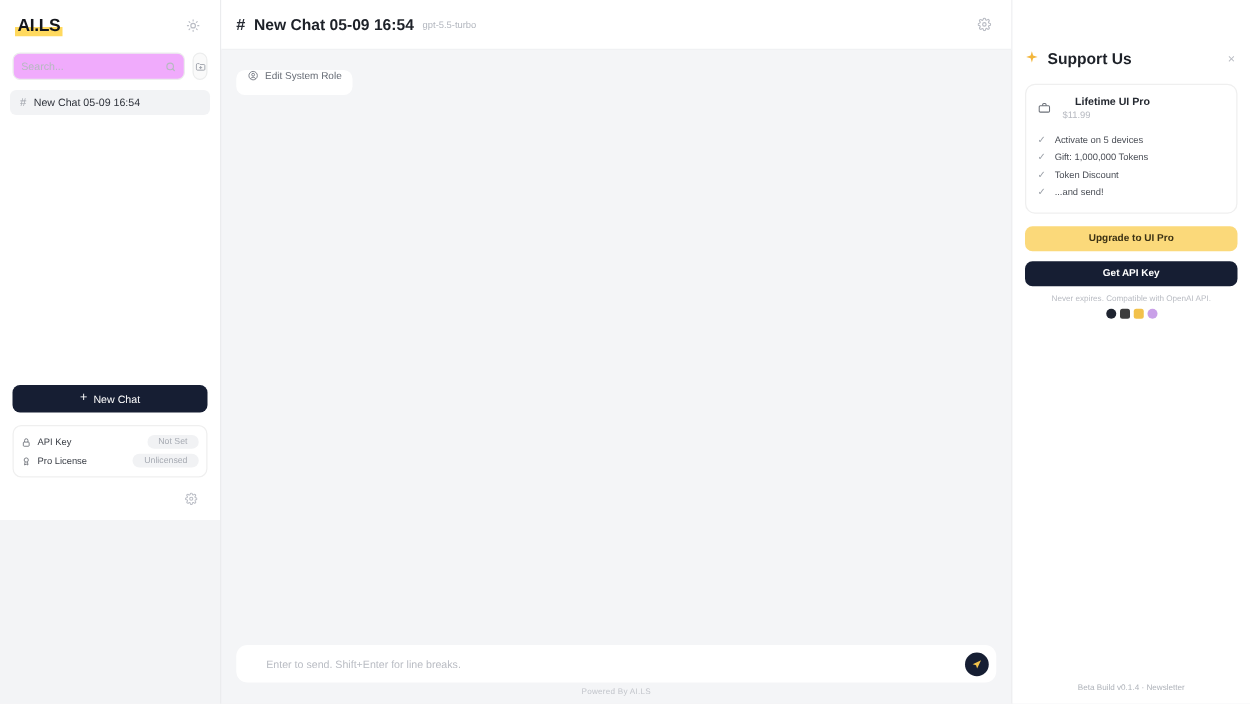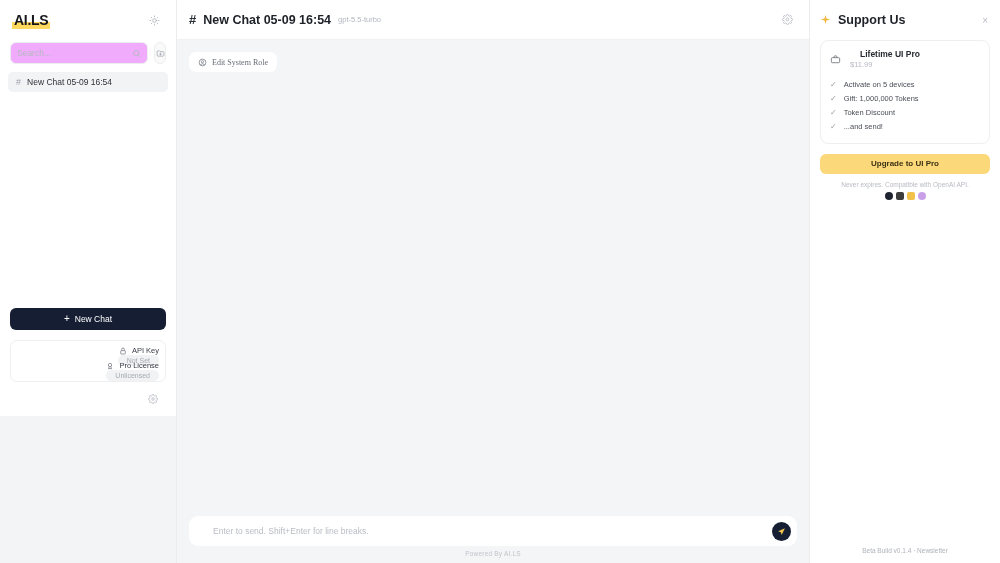--- a/index.html
+++ b/index.html
@@ -74,23 +74,22 @@
     font-size: 8.5px; cursor: pointer; border: none;
     font-family: inherit;
   }
   .new-chat-btn .plus { font-size: 10px; line-height: 1; font-weight: 300; }
 
   .status-card {
     margin: 0 10px 0 10px; border: 1px solid #efefef;
     border-radius: 7px; padding: 5px 6px; background: #fff;
   }
   .status-row {
-    display: flex; align-items: flex-end; justify-content: space-between;
+    display: flex; align-items: center; justify-content: space-between;
     height: 15px;
-    flex-direction: column;
   }
   .status-left { display: flex; align-items: center; gap: 5px; }
   .status-left .lbl { font-size: 7.5px; color: #3a3e46; }
   .status-left svg { color: #666a72; }
   .status-pill {
     background: #f1f2f4; border-radius: 9px; color: #a6aab2;
     font-size: 7px; padding: 2px 9px; line-height: 1;
   }
 
   .sb-bottom {
@@ -109,24 +108,24 @@
     align-items: center; padding: 0 12px; gap: 7px;
     border-bottom: 1px solid #f0f1f3;
   }
   .main-header .hash { color: #2a2e36; font-size: 13px; font-weight: bold; }
   .main-title { font-size: 12.5px; font-weight: bold; color: #1d2128; }
   .model-badge { font-size: 7.5px; color: #b3b7bf; }
   .hdr-spacer { flex: 1; }
 
   .chat-body { flex: 1 1 auto; position: relative; padding: 12px; }
   .sysrole-btn {
-    display: inline-flex; align-items: center; gap: 5px;
+    display: inline-flex; align-items: flex-start; gap: 5px;
     background: #ffffff; border-radius: 7px; height: 20px;
     padding: 0 9px; font-size: 8px; color: #676c75;
-    cursor: pointer; border: none; font-family: Liberation Serif, serif;
+    cursor: pointer; border: none; font-family: Liberation Sans, sans-serif;
   }
   .sysrole-btn svg { color: #777c85; }
 
   .composer-wrap { padding: 0 12px 4px 12px; }
   .composer {
     height: 30px; background: #ffffff; border-radius: 9px;
     display: flex; align-items: center; padding: 0 6px 0 12px;
     position: relative;
   }
   .composer input {
@@ -143,21 +142,21 @@
     text-align: center; font-size: 6.5px; color: #c2c5cb;
     padding-bottom: 6px; letter-spacing: 0.2px;
   }
 
   
   .rightpanel {
     width: 190px; flex: 0 0 190px; height: 563px; background: #ffffff;
     display: flex; flex-direction: column; padding: 0 10px;
   }
   .rp-header {
-    height: 40px; display: flex; align-items: center; gap: 7px;
+    height: 40px; display: flex; align-items: center; gap: 7px; margin-top: 27px;
   }
   .sparkle { color: #f3b63c; font-size: 11px; line-height: 1; }
   .rp-title { font-size: 12.5px; font-weight: bold; color: #1d2128; flex: 1; }
   .rp-close { color: #b9bcc3; font-size: 10px; cursor: pointer; padding: 0 2px; }
 
   .pro-card {
     border: 1px solid #efefef; border-radius: 8px; padding: 8px 9px 9px 9px;
   }
   .pro-head { display: flex; align-items: center; gap: 9px; margin-bottom: 7px; }
   .pro-head .ic { color: #6c7179; display: flex; }
@@ -377,20 +376,21 @@
         <span class="chk">✓</span>
         <span>Token Discount</span>
       </div>
       <div class="feat">
         <span class="chk">✓</span>
         <span>...and send!</span>
       </div>
     </div>
 
     <button class="btn-upgrade">Upgrade to UI Pro</button>
+    <button class="btn-apikey">Get API Key</button>
 
     <div class="never-exp">Never expires. Compatible with OpenAI API.</div>
 
     <div class="brand-icons">
       <span class="bi" style="background:#1f2430;border-radius:50%"></span>
       <span class="bi" style="background:#3c3c3c"></span>
       <span class="bi" style="background:#f2c14b"></span>
       <span class="bi" style="background:#c9a0e8;border-radius:50%"></span>
     </div>
 

